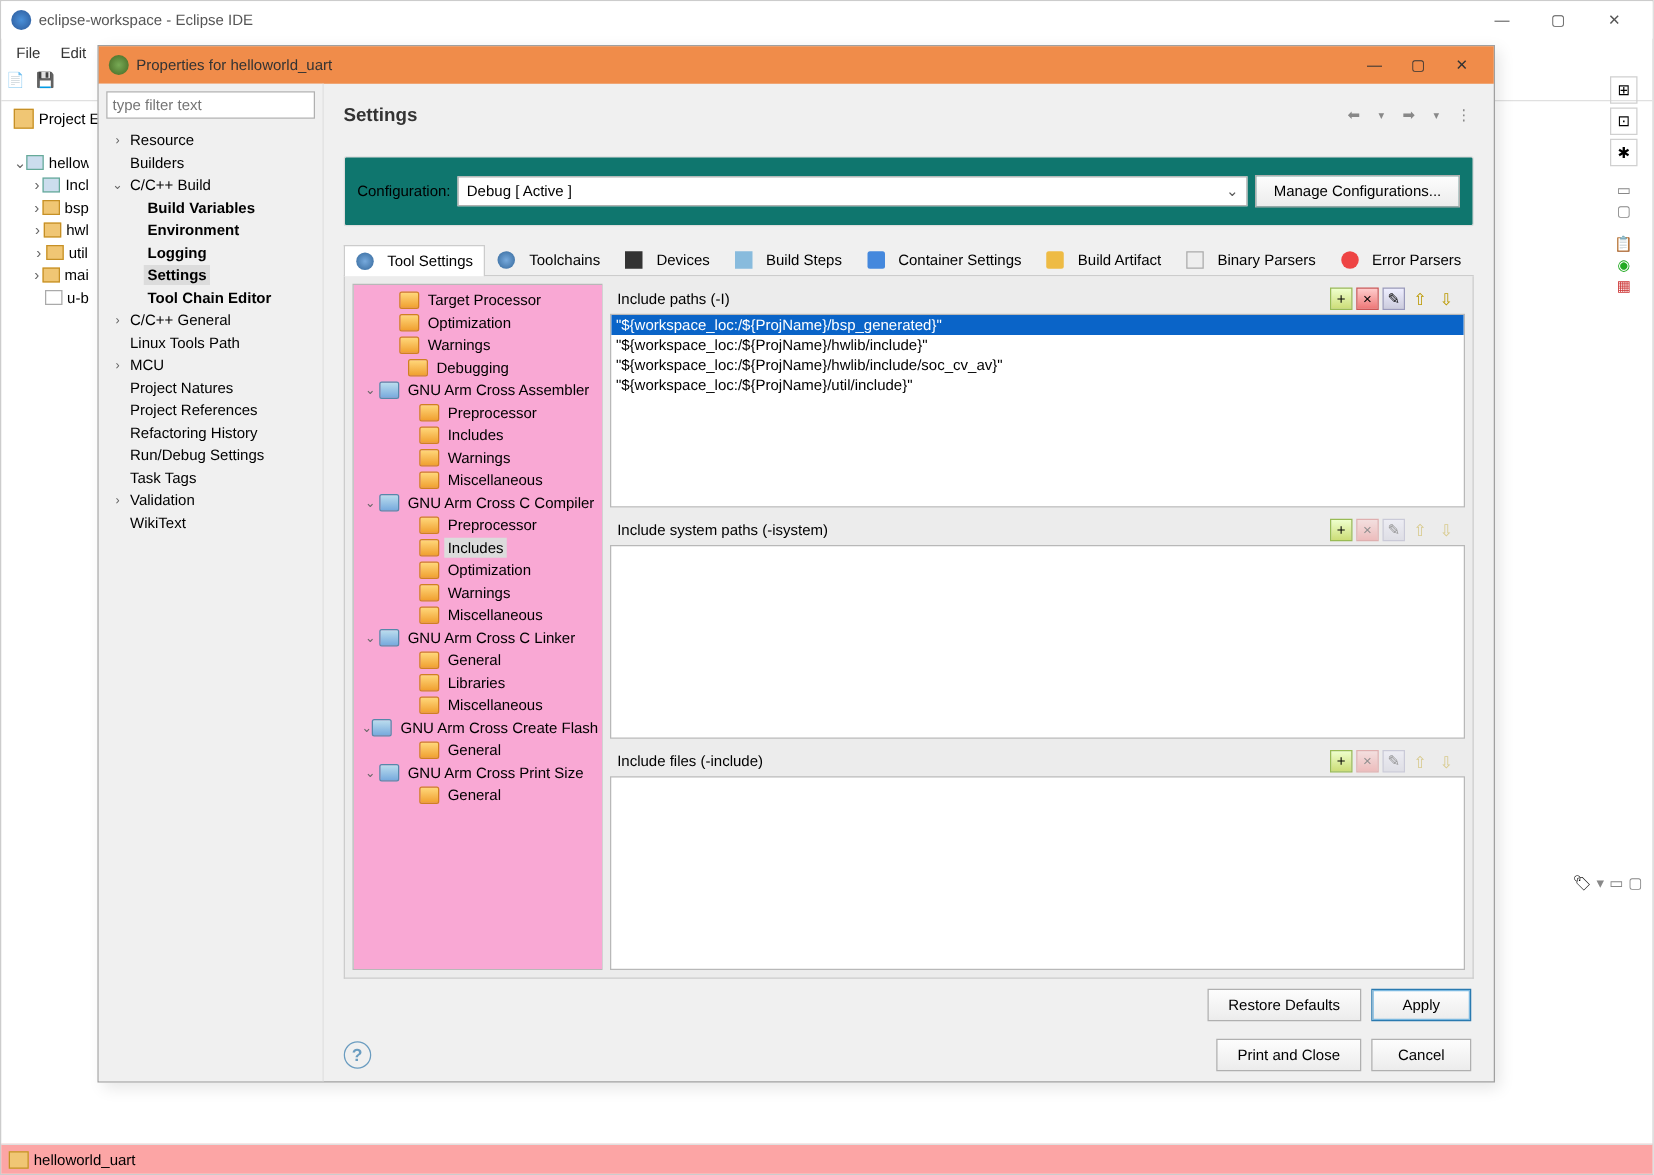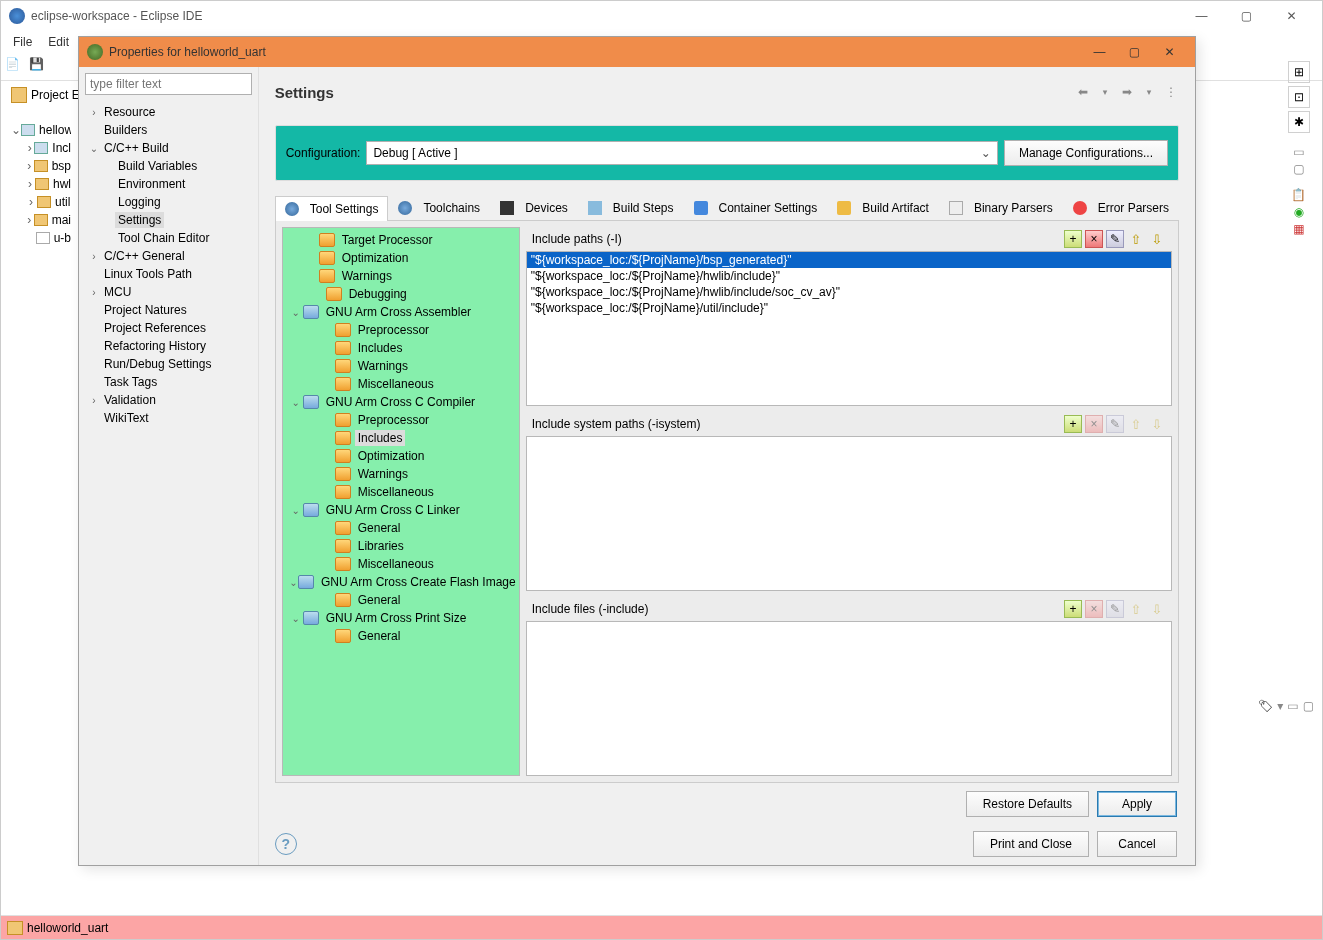--- a/index.html
+++ b/index.html
@@ -44,47 +44,47 @@
 .dialog-body { display: flex; height: calc(100% - 30px); }
 
 .left-panel { width: 180px; background: #f0f0f0; border-right: 1px solid #e0e0e0; display: flex; flex-direction: column; }
 .filter-wrap { padding: 6px; }
 .filter-input { width: 100%; height: 22px; border: 1px solid #b0b0b0; padding: 0 4px; color: #7f1d1d; }
 .nav-tree { flex: 1; overflow: auto; padding: 2px 4px; }
 .nav-row { display: flex; align-items: center; height: 18px; padding-left: 4px; }
 .nav-arrow { width: 14px; text-align: center; color: #666; font-size: 10px; }
 .nav-label { padding: 1px 3px; }
 .nav-label.sel { background: #dcdcdc; }
-.nav-indent-1 { padding-left: 18px; }
+.nav-indent-1 { padding-left: 18px; font-weight: bold; }
 
 .right-content { flex: 1; display: flex; flex-direction: column; padding: 10px 16px 8px 16px; }
 .settings-header { display: flex; align-items: center; height: 30px; }
 .settings-title { font-size: 15px; font-weight: 600; flex: 1; color: #333; }
 .hdr-icons { display: flex; gap: 6px; color: #888; }
 .hdr-arrow { width: 16px; height: 16px; display: flex; align-items: center; justify-content: center; }
 
-.config-row { display: flex; align-items: center; gap: 6px; margin: 18px 0 14px 0; border: 1px solid #ddd; padding: 14px 10px; background: #14b8a6; border-radius: 2px; }
+.config-row { display: flex; align-items: center; gap: 6px; margin: 18px 0 14px 0; border: 1px solid #ddd; padding: 14px 10px; background: #0f766e; border-radius: 2px; }
 .config-select { flex: 1; height: 24px; border: 1px solid #b0b0b0; background: #fff; padding: 2px 6px; display: flex; align-items: center; justify-content: space-between; }
 .config-btn { height: 26px; padding: 0 14px; border: 1px solid #b0b0b0; background: linear-gradient(#fdfdfd, #ececec); }
 
 .tab-strip { display: flex; border-bottom: 1px solid #ccc; }
 .tab { display: flex; align-items: center; gap: 11px; padding: 5px 9px; border: 1px solid transparent; border-bottom: none; white-space: nowrap; }
 .tab.active { background: #fff; border-color: #ccc; border-top: 1px solid #ccc; position: relative; top: 1px; }
 .tab-icon { width: 14px; height: 14px; flex-shrink: 0; }
 .ti-gear { background: radial-gradient(circle, #7ad, #369); border-radius: 50%; }
 .ti-dev { background: #333; }
 .ti-steps { background: #8bd; }
 .ti-cont { background: #48d; border-radius: 2px; }
 .ti-trophy { background: #eb4; border-radius: 2px; }
 .ti-bin { background: #eee; border: 1px solid #aaa; }
 .ti-err { background: #e44; border-radius: 50%; }
 
 .tool-body { flex: 1; display: flex; border: 1px solid #ccc; border-top: none; background: #ececec; padding: 6px; gap: 6px; overflow: hidden; }
 
-.tool-tree { width: 238px; background: #86efac; border: 1px solid #b8b8b8; overflow: auto; padding: 3px 0; }
+.tool-tree { width: 200px; background: #f9a8d4; border: 1px solid #b8b8b8; overflow: auto; padding: 3px 0; }
 .tt-row { display: flex; align-items: center; height: 18px; white-space: nowrap; }
 .tt-arrow { width: 14px; text-align: center; color: #666; font-size: 10px; }
 .tt-icon { width: 16px; height: 14px; margin-right: 4px; flex-shrink: 0; background: linear-gradient(#ffd77a, #f0a030); border-radius: 2px; border: 1px solid #d08020; }
 .tt-icon.cat { background: linear-gradient(#bde, #7ad); border-color: #58a; }
 .tt-label { padding: 1px 3px; }
 .tt-label.sel { background: #dcdcdc; }
 
 .inc-panel { flex: 1; display: flex; flex-direction: column; gap: 6px; }
 .inc-section { display: flex; flex-direction: column; }
 .inc-header { display: flex; align-items: center; padding: 3px 6px; }

